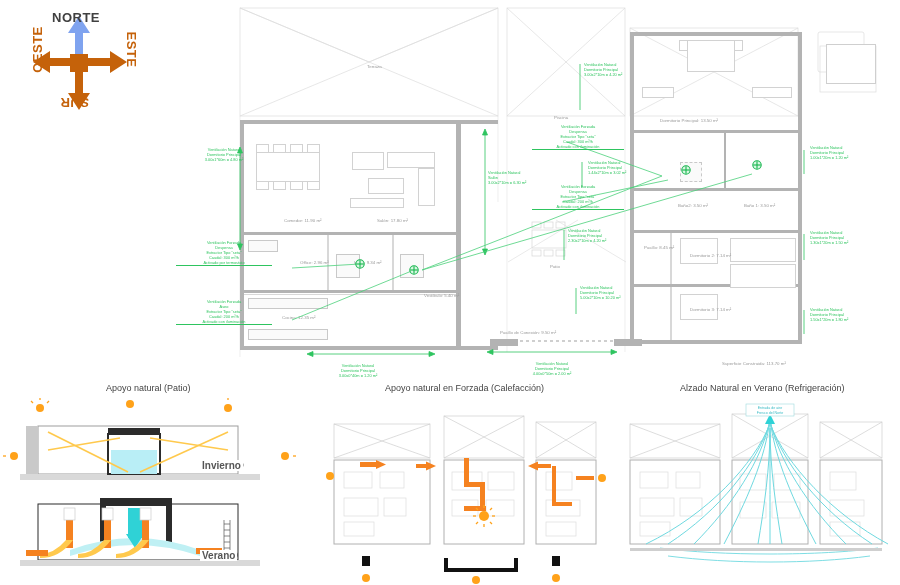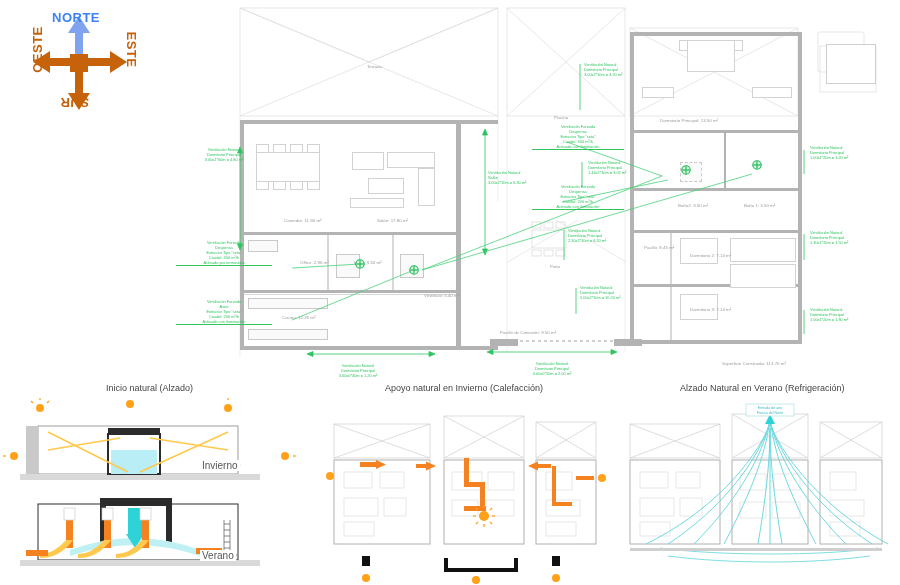--- a/index.html
+++ b/index.html
@@ -2,21 +2,21 @@
 <html><head>
 <meta charset="utf-8">
 <style>
   html,body{margin:0;padding:0;background:#ffffff;}
   body{width:900px;height:585px;position:relative;overflow:hidden;
        font-family:"Liberation Sans","DejaVu Sans",sans-serif;}
   .abs{position:absolute;}
   
   #compass{left:0;top:0;width:180px;height:130px;}
   .comp-label{position:absolute;color:#c5620a;font-size:13px;font-weight:bold;letter-spacing:.5px;}
-  #lbl-norte{left:52px;top:10px;color:#3b82f6;}
+  #lbl-norte{left:52px;top:10px;color:#404040;}
   #lbl-sur{left:60px;top:95px;transform:rotate(180deg);}
   #lbl-oeste{left:14px;top:42px;transform:rotate(-90deg);transform-origin:center;}
   #lbl-este{left:114px;top:42px;transform:rotate(90deg);transform-origin:center;}
   
   #plan{left:232px;top:2px;width:668px;height:372px;}
   .wall{position:absolute;background:#b3b3b3;}
   .thin{position:absolute;background:#d8d8d8;}
   .roomlbl{position:absolute;color:#9a9a9a;font-size:4.4px;white-space:nowrap;}
   .furn{position:absolute;border:0.6px solid #d2d2d2;background:#fff;}
   .furn2{position:absolute;border:0.6px solid #c9c9c9;background:#fafafa;}
@@ -308,25 +308,25 @@
     <div>Dormitorio Principal</div>
     <div>3.00x0*40m = 1.20 m²</div>
   </div>
   <div class="ann" style="left:272px;top:359px;width:96px;text-align:center;">
     <div>Ventilación Natural</div>
     <div>Dormitorio Principal</div>
     <div>4.00x0*50m = 2.00 m²</div>
   </div>
 </div>
 
-<div class="paneltitle" style="left:106px;top:383px;">Inicio natural (Alzado)</div>
-<div class="paneltitle" style="left:385px;top:383px;">Apoyo natural en Invierno (Calefacción)</div>
+<div class="paneltitle" style="left:106px;top:383px;">Apoyo natural (Patio)</div>
+<div class="paneltitle" style="left:385px;top:383px;">Apoyo natural en Forzada (Calefacción)</div>
 <div class="paneltitle" style="left:680px;top:383px;">Alzado Natural en Verano (Refrigeración)</div>
 
-<div class="abs" style="left:0;top:398px;width:300px;height:187px;">
+<div class="abs" style="left:0;top:398px;width:300px;height:187px;font-weight:bold;">
   <svg width="300" height="187">
 
     <rect x="38" y="28" width="200" height="48" fill="#ffffff" stroke="#9d9d9d" stroke-width="1"></rect>
     <rect x="20" y="76" width="240" height="6" fill="#d9d9d9"></rect>
     <rect x="26" y="28" width="12" height="48" fill="#c9c9c9"></rect>
     <rect x="108" y="36" width="52" height="40" fill="#ffffff" stroke="#2b2b2b" stroke-width="2"></rect>
     <rect x="111" y="52" width="46" height="24" fill="#b9eef6"></rect>
     <rect x="108" y="30" width="52" height="6" fill="#2b2b2b"></rect>
 
     <g stroke="#ffc94d" stroke-width="1.6" fill="none">

